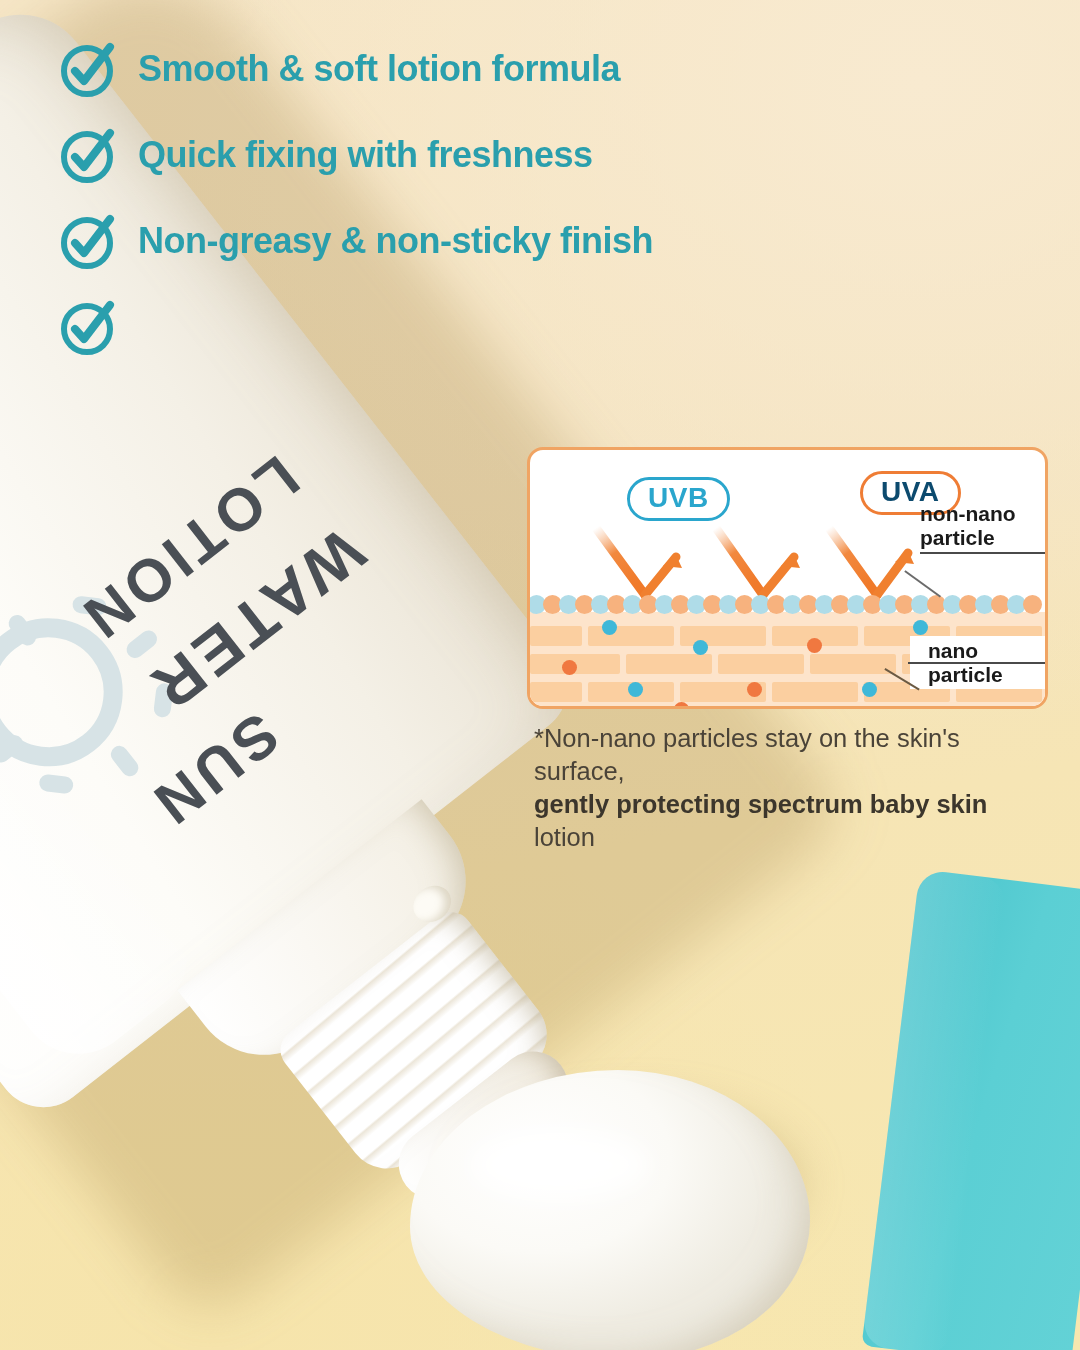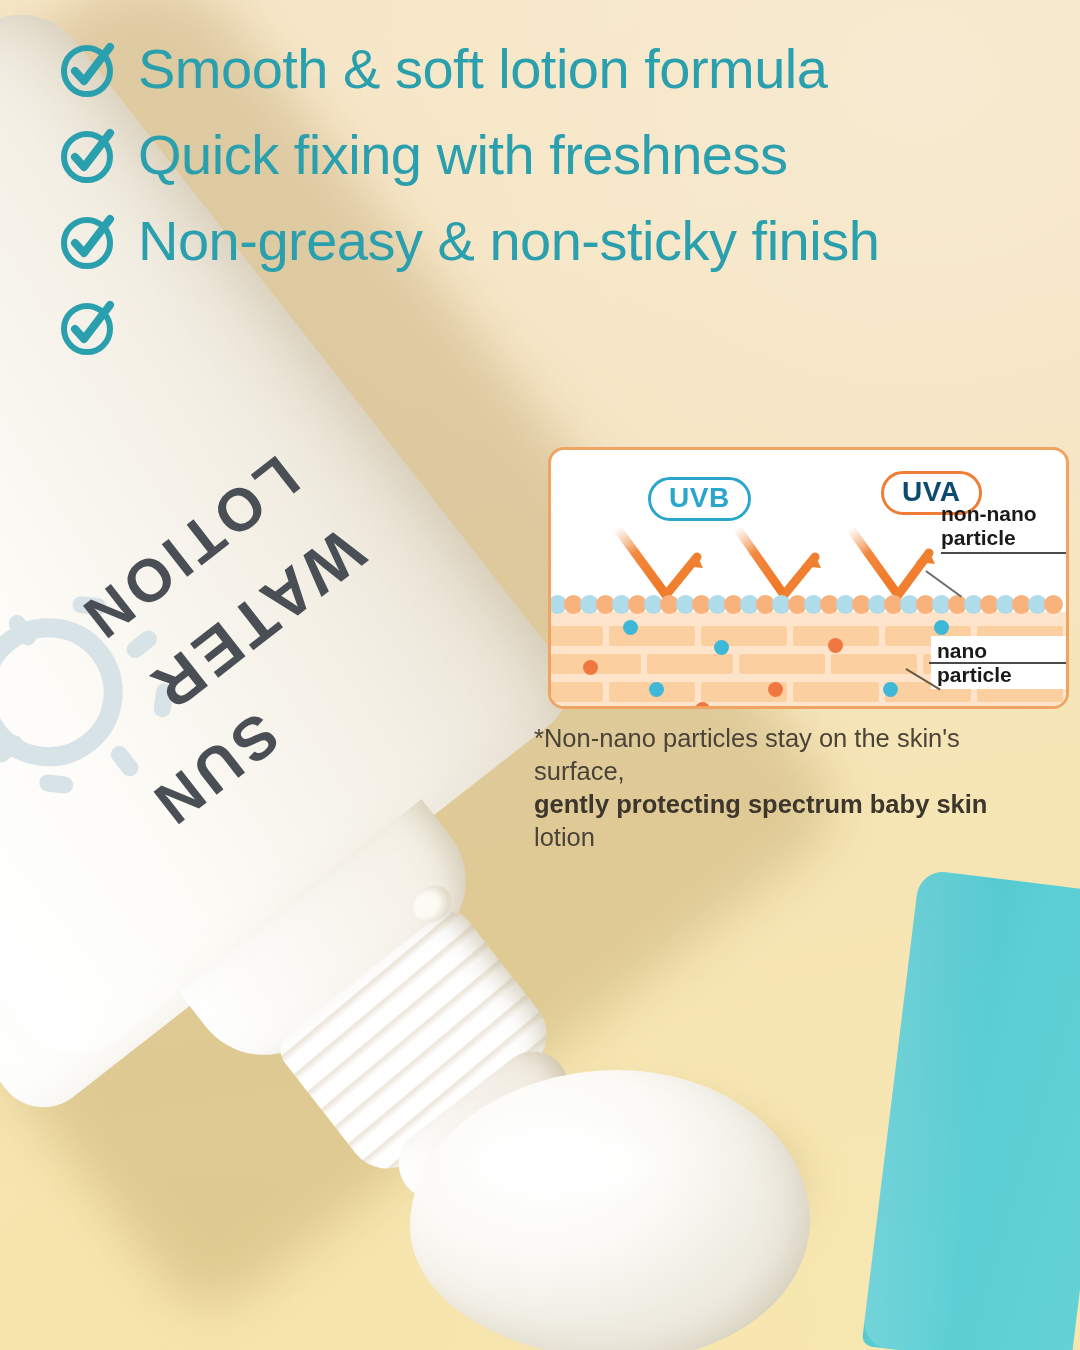--- a/index.html
+++ b/index.html
@@ -75,47 +75,47 @@
     background:radial-gradient(60% 60% at 32% 30%, #ffffff 0%, #fbfaf6 55%, #efece2 100%);
     border-radius:52% 48% 46% 54% / 54% 52% 48% 46%;
     box-shadow:inset -26px -18px 40px -20px rgba(170,155,120,.40);}
   .blob-hl{position:absolute;left:470px;bottom:150px;width:180px;height:70px;
     background:rgba(255,255,255,.85);filter:blur(12px);border-radius:50%;}
 
   
   .bullets{position:absolute;left:58px;top:38px;width:1000px;}
   .bullet{display:flex;align-items:center;gap:18px;margin-bottom:24px;}
   .check{flex:0 0 auto;width:62px;height:62px;position:relative;}
-  .bullet-text{font-size:56px;line-height:1.0;color:#2a9fad;font-weight:400;white-space:nowrap;
+  .bullet-text{font-size:36px;line-height:1.0;color:#2a9fad;font-weight:700;white-space:nowrap;
     font-family:"Liberation Sans",sans-serif;letter-spacing:-.5px;}
 
   
   .panel{position:absolute;left:527px;top:447px;width:515px;height:256px;
-    background:#ffffff;border:3px solid #f0a463;border-radius:16px;overflow:hidden;margin-left:21px;}
+    background:#ffffff;border:3px solid #f0a463;border-radius:16px;overflow:hidden;}
   .badge{position:absolute;padding:4px 18px 6px;border-radius:22px;font-weight:700;
     font-size:28px;letter-spacing:.5px;line-height:1;}
   .badge-uvb{left:97px;top:27px;border:3px solid #2aa6cd;color:#2aa6cd;}
   .badge-uva{left:330px;top:21px;border:3px solid #ef7d35;color:#0c4a6e;}
 
   .ray-group{position:absolute;width:100%;height:100%;left:0;top:0;}
   .particles{position:absolute;left:0;right:0;top:140px;height:28px;display:flex;align-items:center;}
   .pdot{width:19px;height:19px;border-radius:50%;margin-left:-3px;}
 
   .skin{position:absolute;left:0;right:0;top:162px;bottom:0;background:#fde4cb;}
   .brickrow{position:absolute;left:0;right:0;height:20px;display:flex;gap:6px;}
   .brick{height:20px;background:#fbcfa0;border-radius:2px;}
 
   .nanodot{position:absolute;width:15px;height:15px;border-radius:50%;}
   .nanodot.c{background:#3fb8d8;}
   .nanodot.o{background:#f07840;}
 
   .lbl{position:absolute;font-weight:700;color:#1a1a1a;font-size:21px;line-height:1.12;
     font-family:"Liberation Sans",sans-serif;}
   .lbl-nonnano{left:390px;top:52px;}
-  .lbl-nano{left:380px;top:186px;background:#ffffff;padding:3px 6px;}
+  .lbl-nano{left:380px;top:186px;background:#ffffff;padding:3px 18px;}
   .underline{position:absolute;height:2px;background:#4a4a4a;}
   .leader{position:absolute;background:#6b6b6b;height:1.5px;transform-origin:left center;}
 
   
   .caption{position:absolute;left:534px;top:722px;width:520px;color:#4a4338;
     font-size:25.5px;line-height:1.30;font-family:"Liberation Sans",sans-serif;}
   .caption b{font-weight:700;color:#3c362c;}
 </style>
 </head>
 <body>

